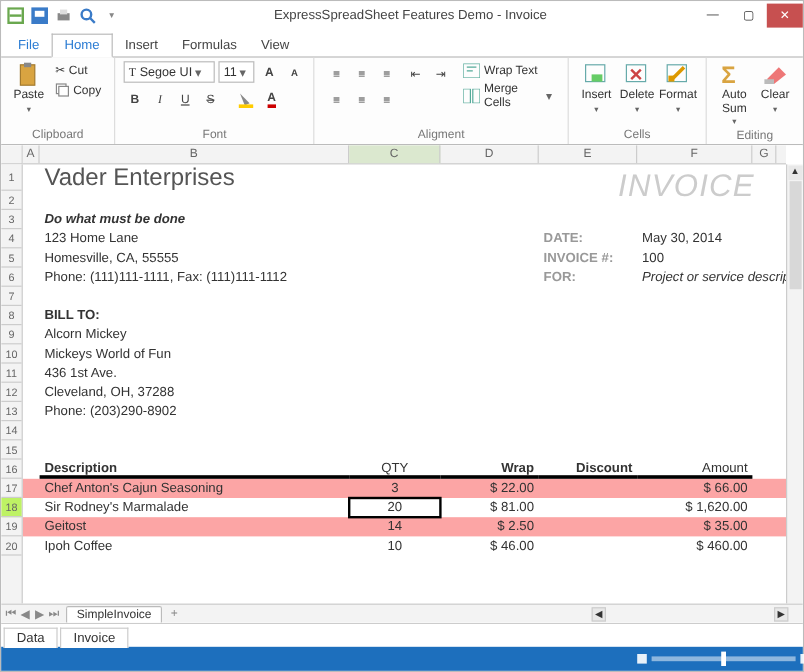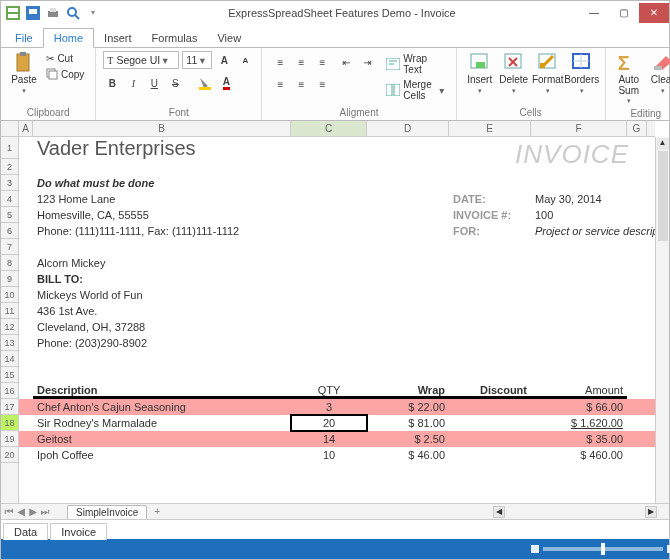--- a/index.html
+++ b/index.html
@@ -52,21 +52,21 @@
   .cell { border-right:0px solid transparent; padding:0 4px; font-size:11px; display:flex; align-items:center; overflow:visible; white-space:nowrap;}
   .c-a{width:14px;} .c-b{width:258px;} .c-c{width:76px;} .c-d{width:82px;} .c-e{width:82px;} .c-f{width:96px;} .c-g{width:20px;}
   .watermark { position:absolute; top:2px; right:26px; font-size:26px; color:#ccc; font-weight:300; font-style:italic; letter-spacing:1px;}
   .thickline { border-bottom:3px solid #000;}
   .bgRow { background:#fca5a5;}
   .selcell { border:2px solid #000; margin:-1px;}
   
   .sheettabs { position:absolute; bottom:0; left:0; right:0; height:16px; background:#f3f3f3; display:flex; align-items:center; border-top:1px solid #ccc; font-size:10px;}
   .stnav { display:flex; gap:0; padding:0 2px;}
   .stnav span { width:12px; text-align:center; color:#888;}
-  .sheettab { padding:1px 8px; background:#fff; border:1px solid #bbb; border-bottom:0; border-radius:2px 2px 0 0; margin-left:14px;}
+  .sheettab { padding:1px 8px; background:#fff; border:1px solid #bbb; border-bottom:0; border-radius:2px 2px 0 0; margin-left:2px;}
   .addsheet { width:14px; text-align:center; color:#888; margin-left:3px;}
   .hscroll { flex:1; display:flex; justify-content:flex-end; padding-right:12px; gap:140px;}
   .hsbtn { width:12px; height:12px; background:#e8e8e8; border:1px solid #ccc; font-size:8px; text-align:center; line-height:10px;}
   .vscroll { position:absolute; top:16px; right:0; bottom:16px; width:14px; background:#f3f3f3; border-left:1px solid #ccc;}
   .vsbtn { width:12px; height:12px; background:#e8e8e8; margin:1px auto; font-size:8px; text-align:center;}
   .vthumb { width:10px; height:90px; background:#d8d8d8; margin:1px auto;}
   
   .pagetabs { height:20px; border-top:1px solid #ccc; background:#fff; display:flex; align-items:flex-end; font-size:11px;}
   .ptab { padding:2px 10px; border:1px solid #ccc; border-bottom:0; margin-left:2px; background:#fff; position:relative; top:1px;}
   .ptab.active { background:#fff; }
@@ -263,30 +263,20 @@
             <span class="ic">
               <svg width="20" height="18">
                 <rect x="2" y="2" width="16" height="14" fill="none" stroke="#6aa"></rect>
                 <path d="M6 14l10-10" stroke="#d90" stroke-width="3"></path>
                 <rect x="3" y="11" width="5" height="5" fill="#d90"></rect>
               </svg>
             </span>
             <span class="lbl">Format</span>
             <span style="font-size:7px;color:#666;">▾</span>
           </div>
-        <div class="bigbtn">
-            <span class="ic">
-              <svg width="20" height="18">
-                <rect x="2" y="2" width="16" height="14" fill="none" stroke="#36c" stroke-width="2"></rect>
-                <path d="M10 2v14M2 9h16" stroke="#bcd"></path>
-              </svg>
-            </span>
-            <span class="lbl">Borders</span>
-            <span style="font-size:7px;color:#666;">▾</span>
-          </div>
       </div>
       <div class="group-label">Cells</div>
     </div>
 
     <div class="group" style="border-right:0;">
       <div class="group-body">
         <div class="bigbtn">
             <span class="ic" style="font-size:20px;color:#d9a441;font-weight:bold;">Σ</span>
             <span class="lbl">Auto Sum</span>
             <span style="font-size:7px;color:#666;">▾</span>
@@ -373,25 +363,25 @@
           <div class="cell c-a"></div>
           <div class="cell c-b">Phone: (111)111-1111, Fax: (111)111-1112</div>
           <div class="cell c-c"></div>
           <div class="cell c-d"></div>
           <div class="cell c-e" style="color:#999;font-weight:bold;">FOR:</div>
           <div class="cell c-f" style="font-style:italic;">Project or service description</div>
         </div>
       <div class="row"></div>
       <div class="row">
           <div class="cell c-a"></div>
+          <div class="cell c-b" style="font-weight:bold;">BILL TO:</div>
+        </div>
+      <div class="row">
+          <div class="cell c-a"></div>
           <div class="cell c-b">Alcorn Mickey</div>
-        </div>
-      <div class="row">
-          <div class="cell c-a"></div>
-          <div class="cell c-b" style="font-weight:bold;">BILL TO:</div>
         </div>
       <div class="row">
           <div class="cell c-a"></div>
           <div class="cell c-b">Mickeys World of Fun</div>
         </div>
       <div class="row">
           <div class="cell c-a"></div>
           <div class="cell c-b">436 1st Ave.</div>
         </div>
       <div class="row">
@@ -422,21 +412,21 @@
         </div>
       <div class="row">
           <div class="cell c-a"></div>
           <div class="cell c-b">Sir Rodney's Marmalade</div>
           <div class="cell c-c" style="justify-content:center;position:relative;">
             <div class="selcell" style="position:absolute;inset:0;"></div>
             <span>20</span>
           </div>
           <div class="cell c-d" style="justify-content:flex-end;">$ 81.00</div>
           <div class="cell c-e"></div>
-          <div class="cell c-f" style="justify-content:flex-end;text-decoration:underline;">$ 1,620.00</div>
+          <div class="cell c-f" style="justify-content:flex-end;">$ 1,620.00</div>
         </div>
       <div class="row bgRow">
           <div class="cell c-a"></div>
           <div class="cell c-b">Geitost</div>
           <div class="cell c-c" style="justify-content:center;">14</div>
           <div class="cell c-d" style="justify-content:flex-end;">$ 2.50</div>
           <div class="cell c-e"></div>
           <div class="cell c-f" style="justify-content:flex-end;">$ 35.00</div>
         </div>
       <div class="row">

